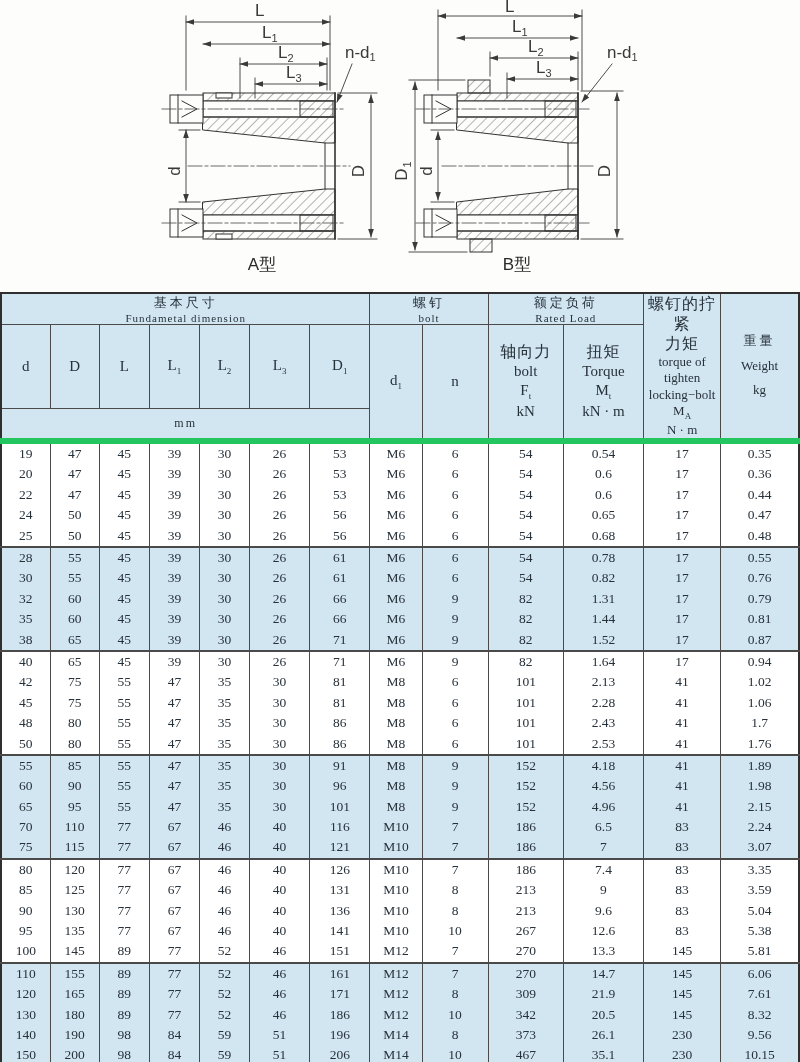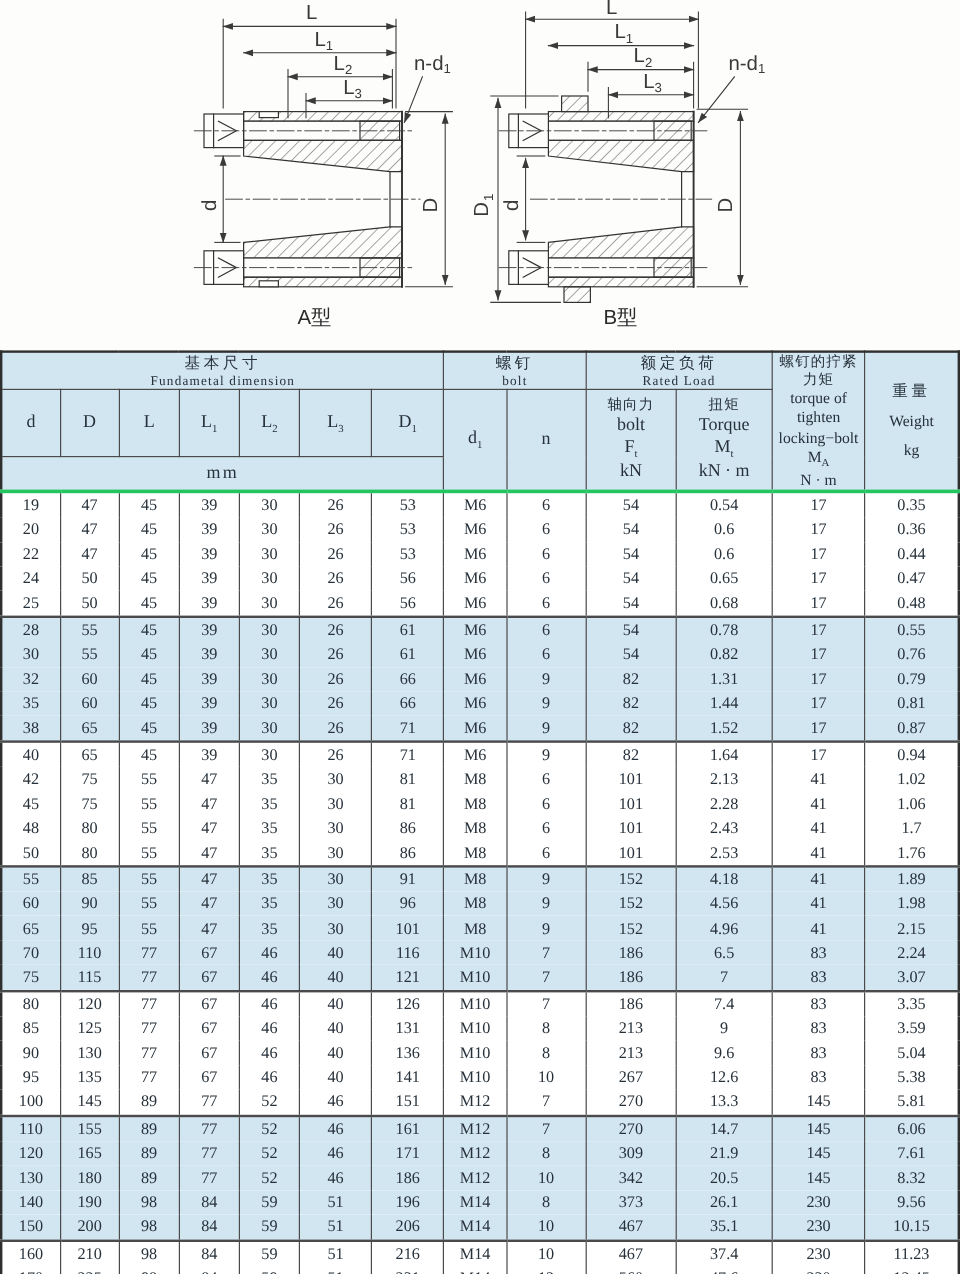--- a/index.html
+++ b/index.html
@@ -11,31 +11,31 @@
   .dim-sub{font-size:11px;}
   .caption-text{font-family:"Liberation Sans","DejaVu Sans",sans-serif;font-size:17px;fill:#2a2a2a;}
   .spec-table{position:absolute;top:292px;left:0;width:800px;border-collapse:collapse;
               table-layout:fixed;background:#fff;}
   .spec-table th,.spec-table td{border:1px solid #4a4a4a;text-align:center;vertical-align:middle;
               padding:0;font-weight:normal;color:#27313a;}
   .spec-table{border:2px solid #2f2f2f;}
   .hdr{background:#d2e6f2;}
   .h1 th{height:30px;font-size:13px;}
   .h2 th{height:38px;font-size:15px;}
-  .h3 th{height:22px;font-size:15px;letter-spacing:2px;margin-top:16px;}
+  .h3 th{height:22px;font-size:12px;letter-spacing:2px;margin-top:16px;}
   .zh{letter-spacing:3px;font-size:13px;}
   .en{letter-spacing:1px;font-size:11px;}
   .small-lines{font-size:11px;line-height:1.25;letter-spacing:0;}
-  .small-lines .zh{font-size:12px;letter-spacing:1px;}
+  .small-lines .zh{font-size:16px;letter-spacing:1px;}
   .weight-cell div{line-height:1.9;font-size:13px;text-align:center;}
   sub,.sub{font-size:9px;}
   .spec-table tbody td{height:20.4px;font-size:13.5px;border-top:none;border-bottom:none;}
   .spec-table tbody tr.blue td{background:#d2e6f2;}
   .spec-table tbody tr.group-start td{border-top:2px solid #4a4a4a;}
-  .spec-table tbody tr:first-child td{border-top:3px solid #22c55e;}
+  .spec-table tbody tr:first-child td{border-top:6px solid #22c55e;}
 </style>
 </head>
 <body>
 
 <div class="page">
 
   <div class="figure">
     <svg width="800" height="292" viewBox="0 0 800 292">
       <defs>
         <pattern id="hatch" patternUnits="userSpaceOnUse" width="7" height="7" patternTransform="rotate(45)">

